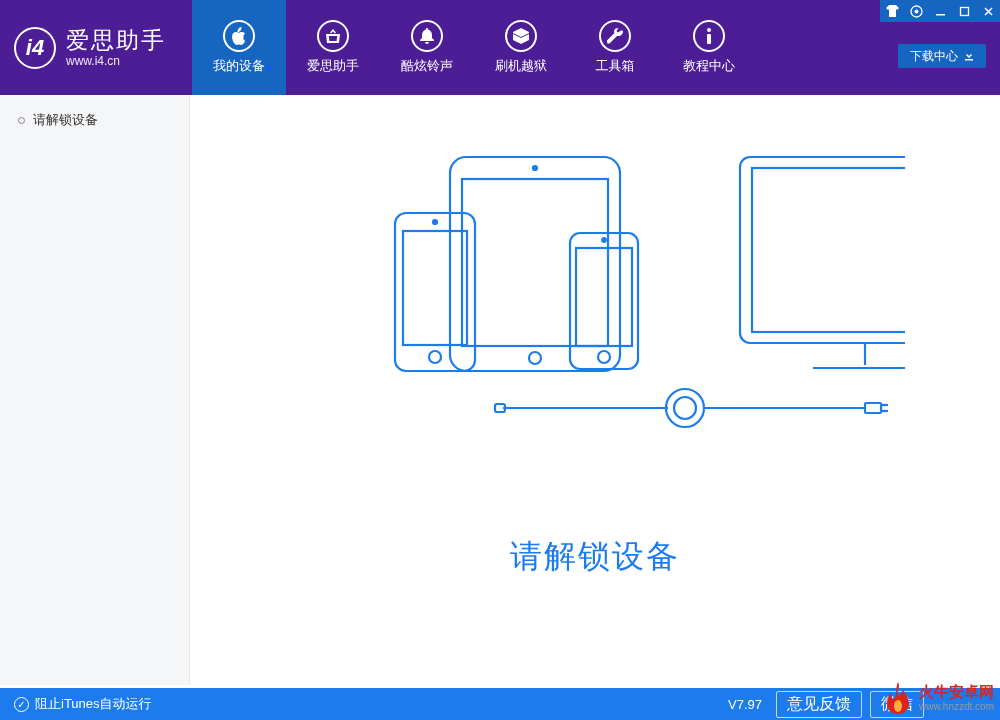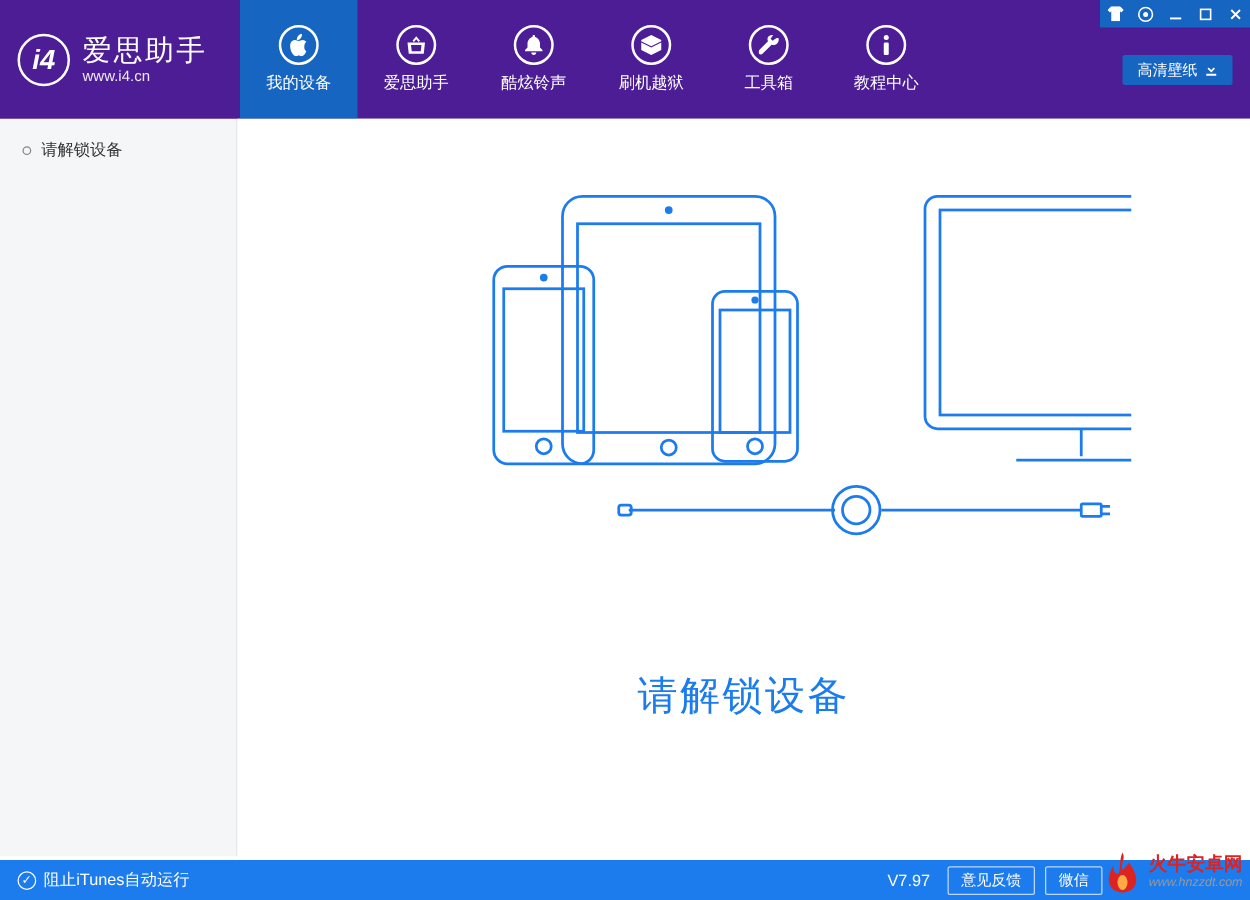--- a/index.html
+++ b/index.html
@@ -27,28 +27,28 @@
 .sidebar-item { display: flex; align-items: center; gap: 8px; padding: 8px 18px; font-size: 13px; color: #333; cursor: pointer; }
 .bullet { width: 7px; height: 7px; border: 1px solid #888; border-radius: 50%; }
 
 .main { flex: 1; background: #fff; position: relative; }
 .device-illustration { position: absolute; left: 50%; top: 48px; transform: translateX(-50%); }
 .main-text { position: absolute; left: 50%; top: 440px; transform: translateX(-50%); font-size: 32px; color: #1c7ced; letter-spacing: 2px; }
 
 .footer { position: absolute; bottom: 0; left: 0; right: 0; height: 32px; background: #1c7ced; display: flex; align-items: center; color: #fff; font-size: 13px; }
 .footer-left { display: flex; align-items: center; gap: 6px; padding-left: 14px; flex: 1; }
 .check-circle { width: 15px; height: 15px; border: 1.5px solid #fff; border-radius: 50%; display: flex; align-items: center; justify-content: center; font-size: 10px; }
-.footer-right { display: flex; align-items: center; gap: 8px; padding-right: 118px; }
+.footer-right { display: flex; align-items: center; gap: 8px; padding-right: 76px; }
 .version { font-size: 13px; margin-right: 6px; }
-.footer-btn { border: 1px solid rgba(255,255,255,0.7); padding: 2px 10px; font-size: 12px; cursor: pointer; border-radius: 2px; text-align: center; }
+.footer-btn { border: 1px solid rgba(255,255,255,0.7); padding: 2px 10px; font-size: 16px; cursor: pointer; border-radius: 2px; text-align: center; }
 
 .watermark { position: absolute; right: 6px; bottom: 4px; display: flex; align-items: center; gap: 4px; }
 .watermark-txt { text-align: left; line-height: 1.1; }
 .wm-title { font-size: 15px; color: #d22; font-weight: bold; }
-.wm-url { font-size: 10px; color: #999; font-style: italic; }
+.wm-url { font-size: 10px; color: #999; }
 </style>
 </head>
 <body>
 
 <div class="header">
   <div class="logo-area">
     <div class="logo-circle">i4</div>
     <div class="brand">
       <div class="brand-title">爱思助手</div>
       <div class="brand-url">www.i4.cn</div>
@@ -130,21 +130,21 @@
         </svg>
       </div>
     <div class="wc">
         <svg width="11" height="11" viewBox="0 0 11 11">
           <path stroke="#fff" stroke-width="1.5" d="M2 2l7 7M9 2l-7 7"></path>
         </svg>
       </div>
   </div>
 
   <div class="download-btn">
-    <span>高清壁纸</span>
+    <span>下载中心</span>
     <svg width="10" height="10" viewBox="0 0 10 10">
         <path fill="#fff" d="M5 0v5L3 3 2 4l3 3 3-3-1-1-2 2V0H5zM1 8h8v1.5H1z"></path>
       </svg>
   </div>
 </div>
 
 <div class="body-area">
   <div class="sidebar">
     <div class="sidebar-item">
       <span class="bullet"></span>

